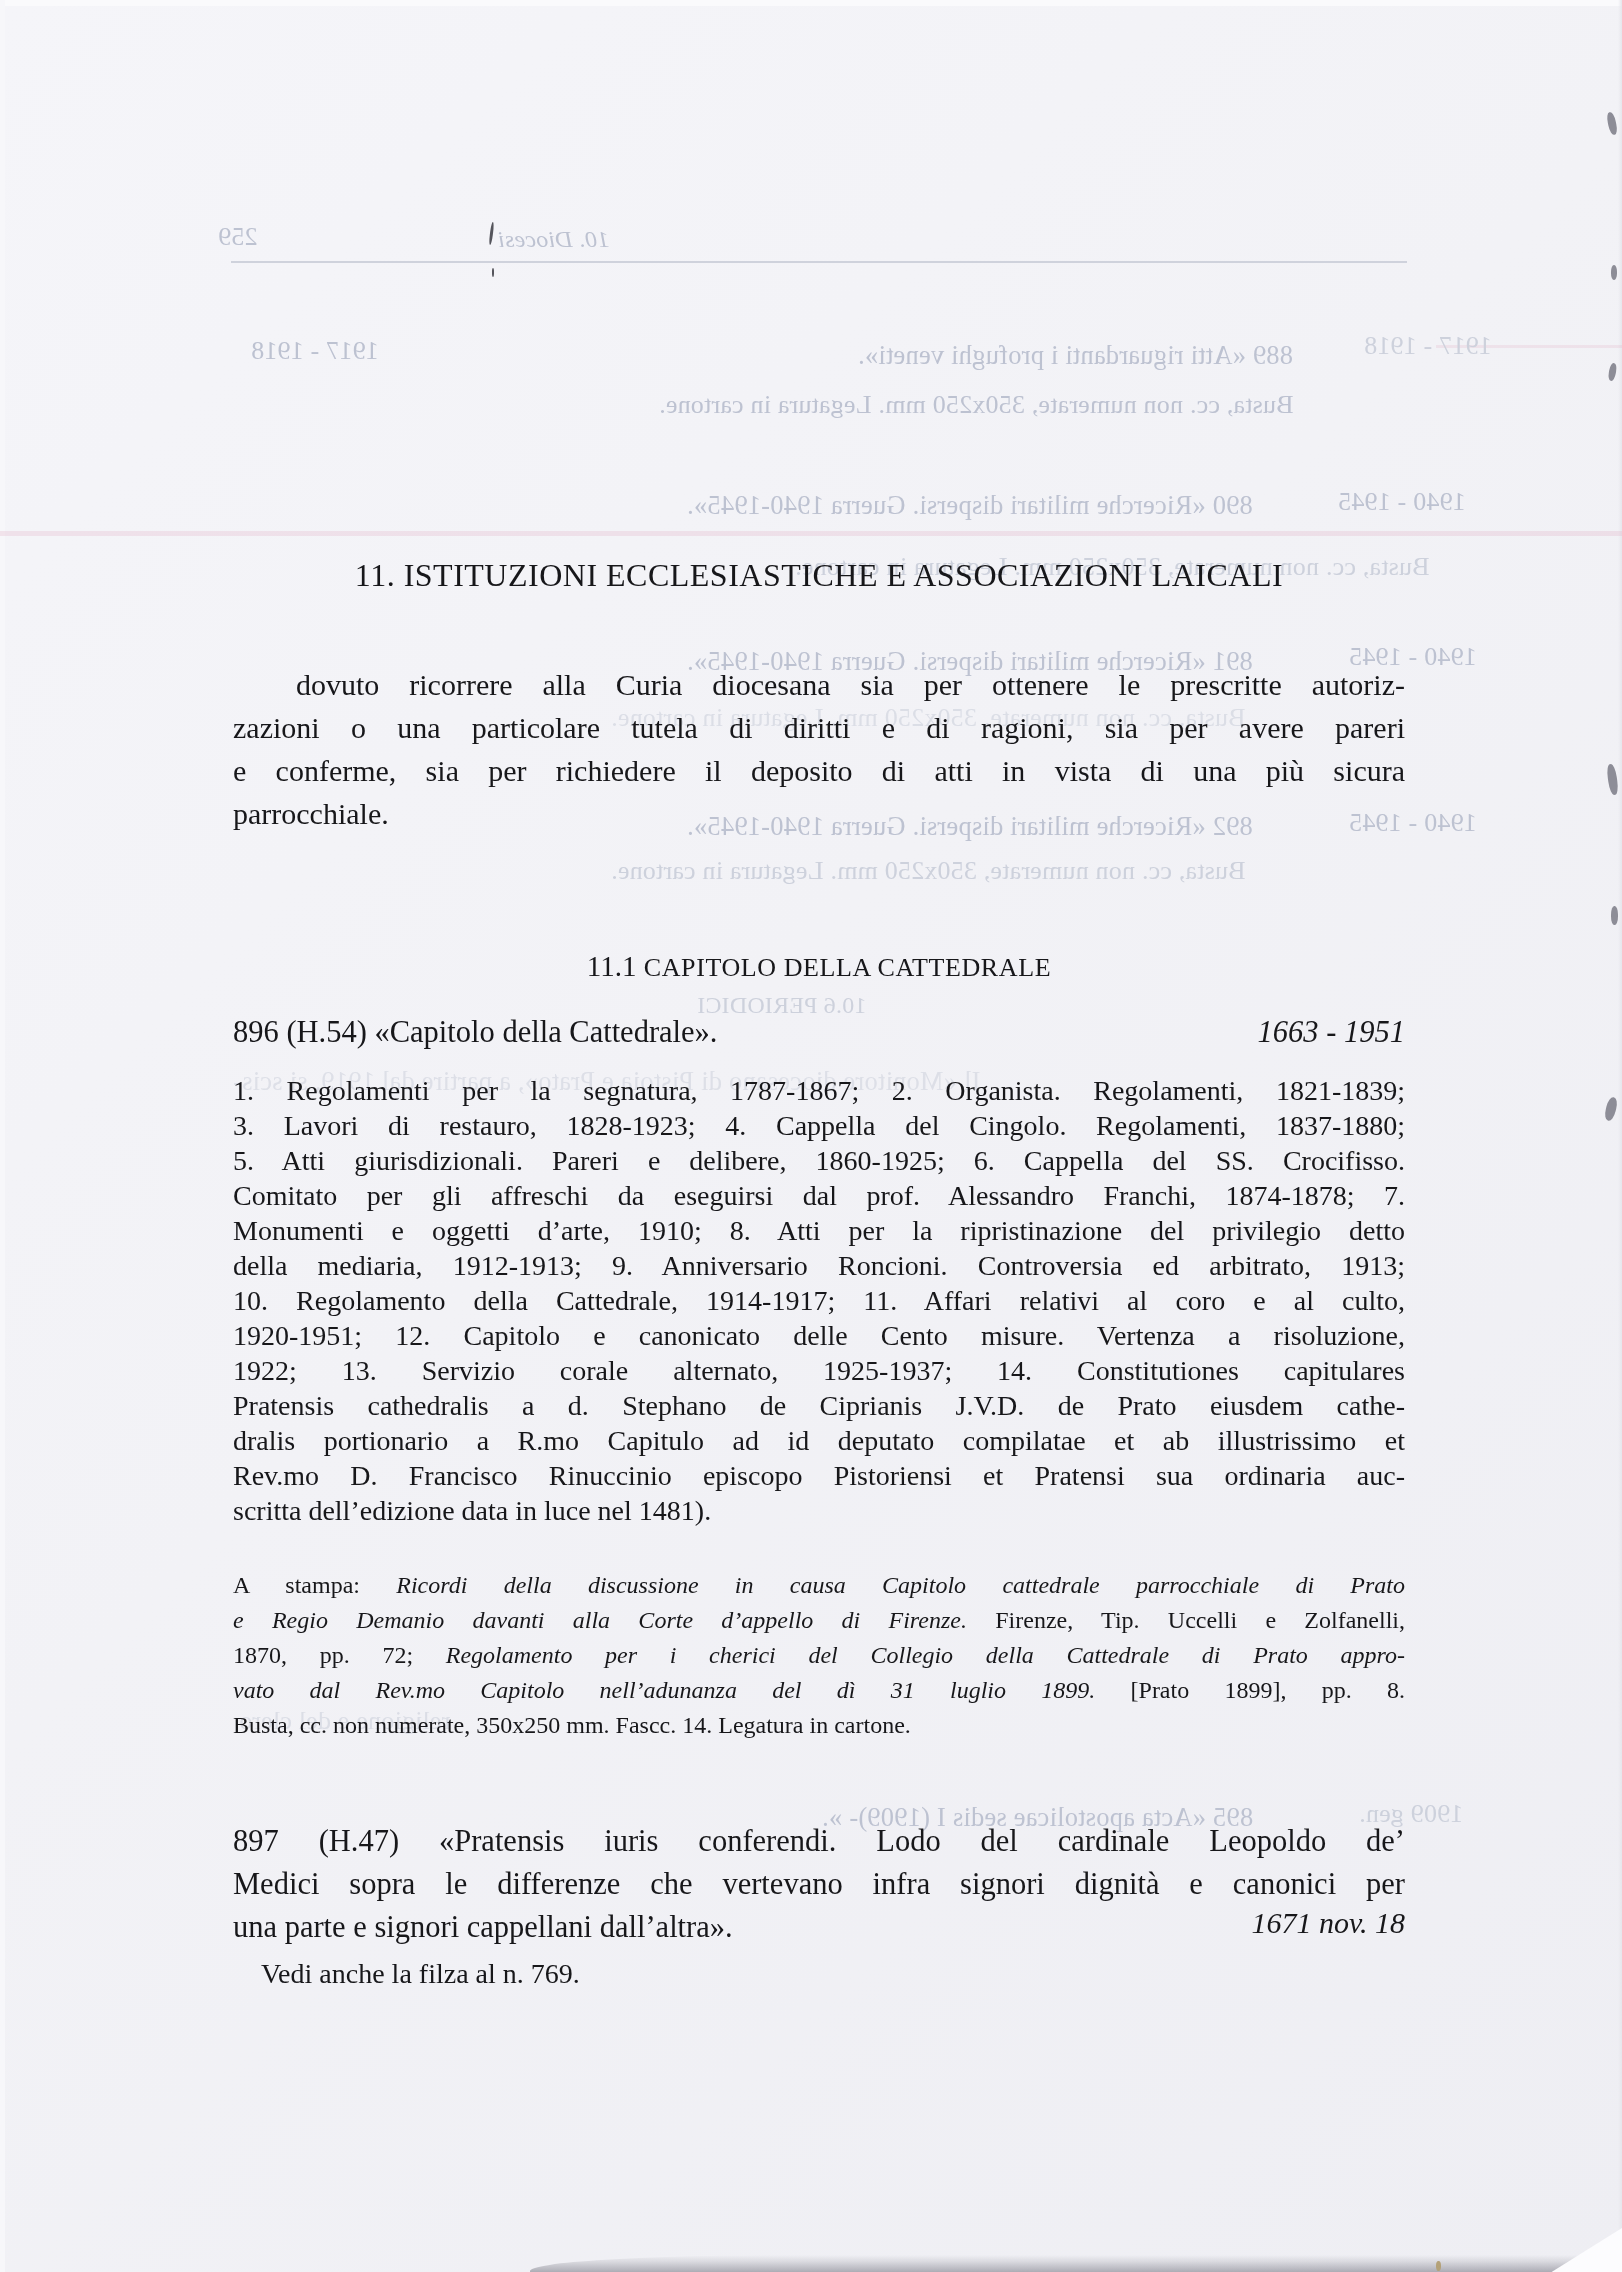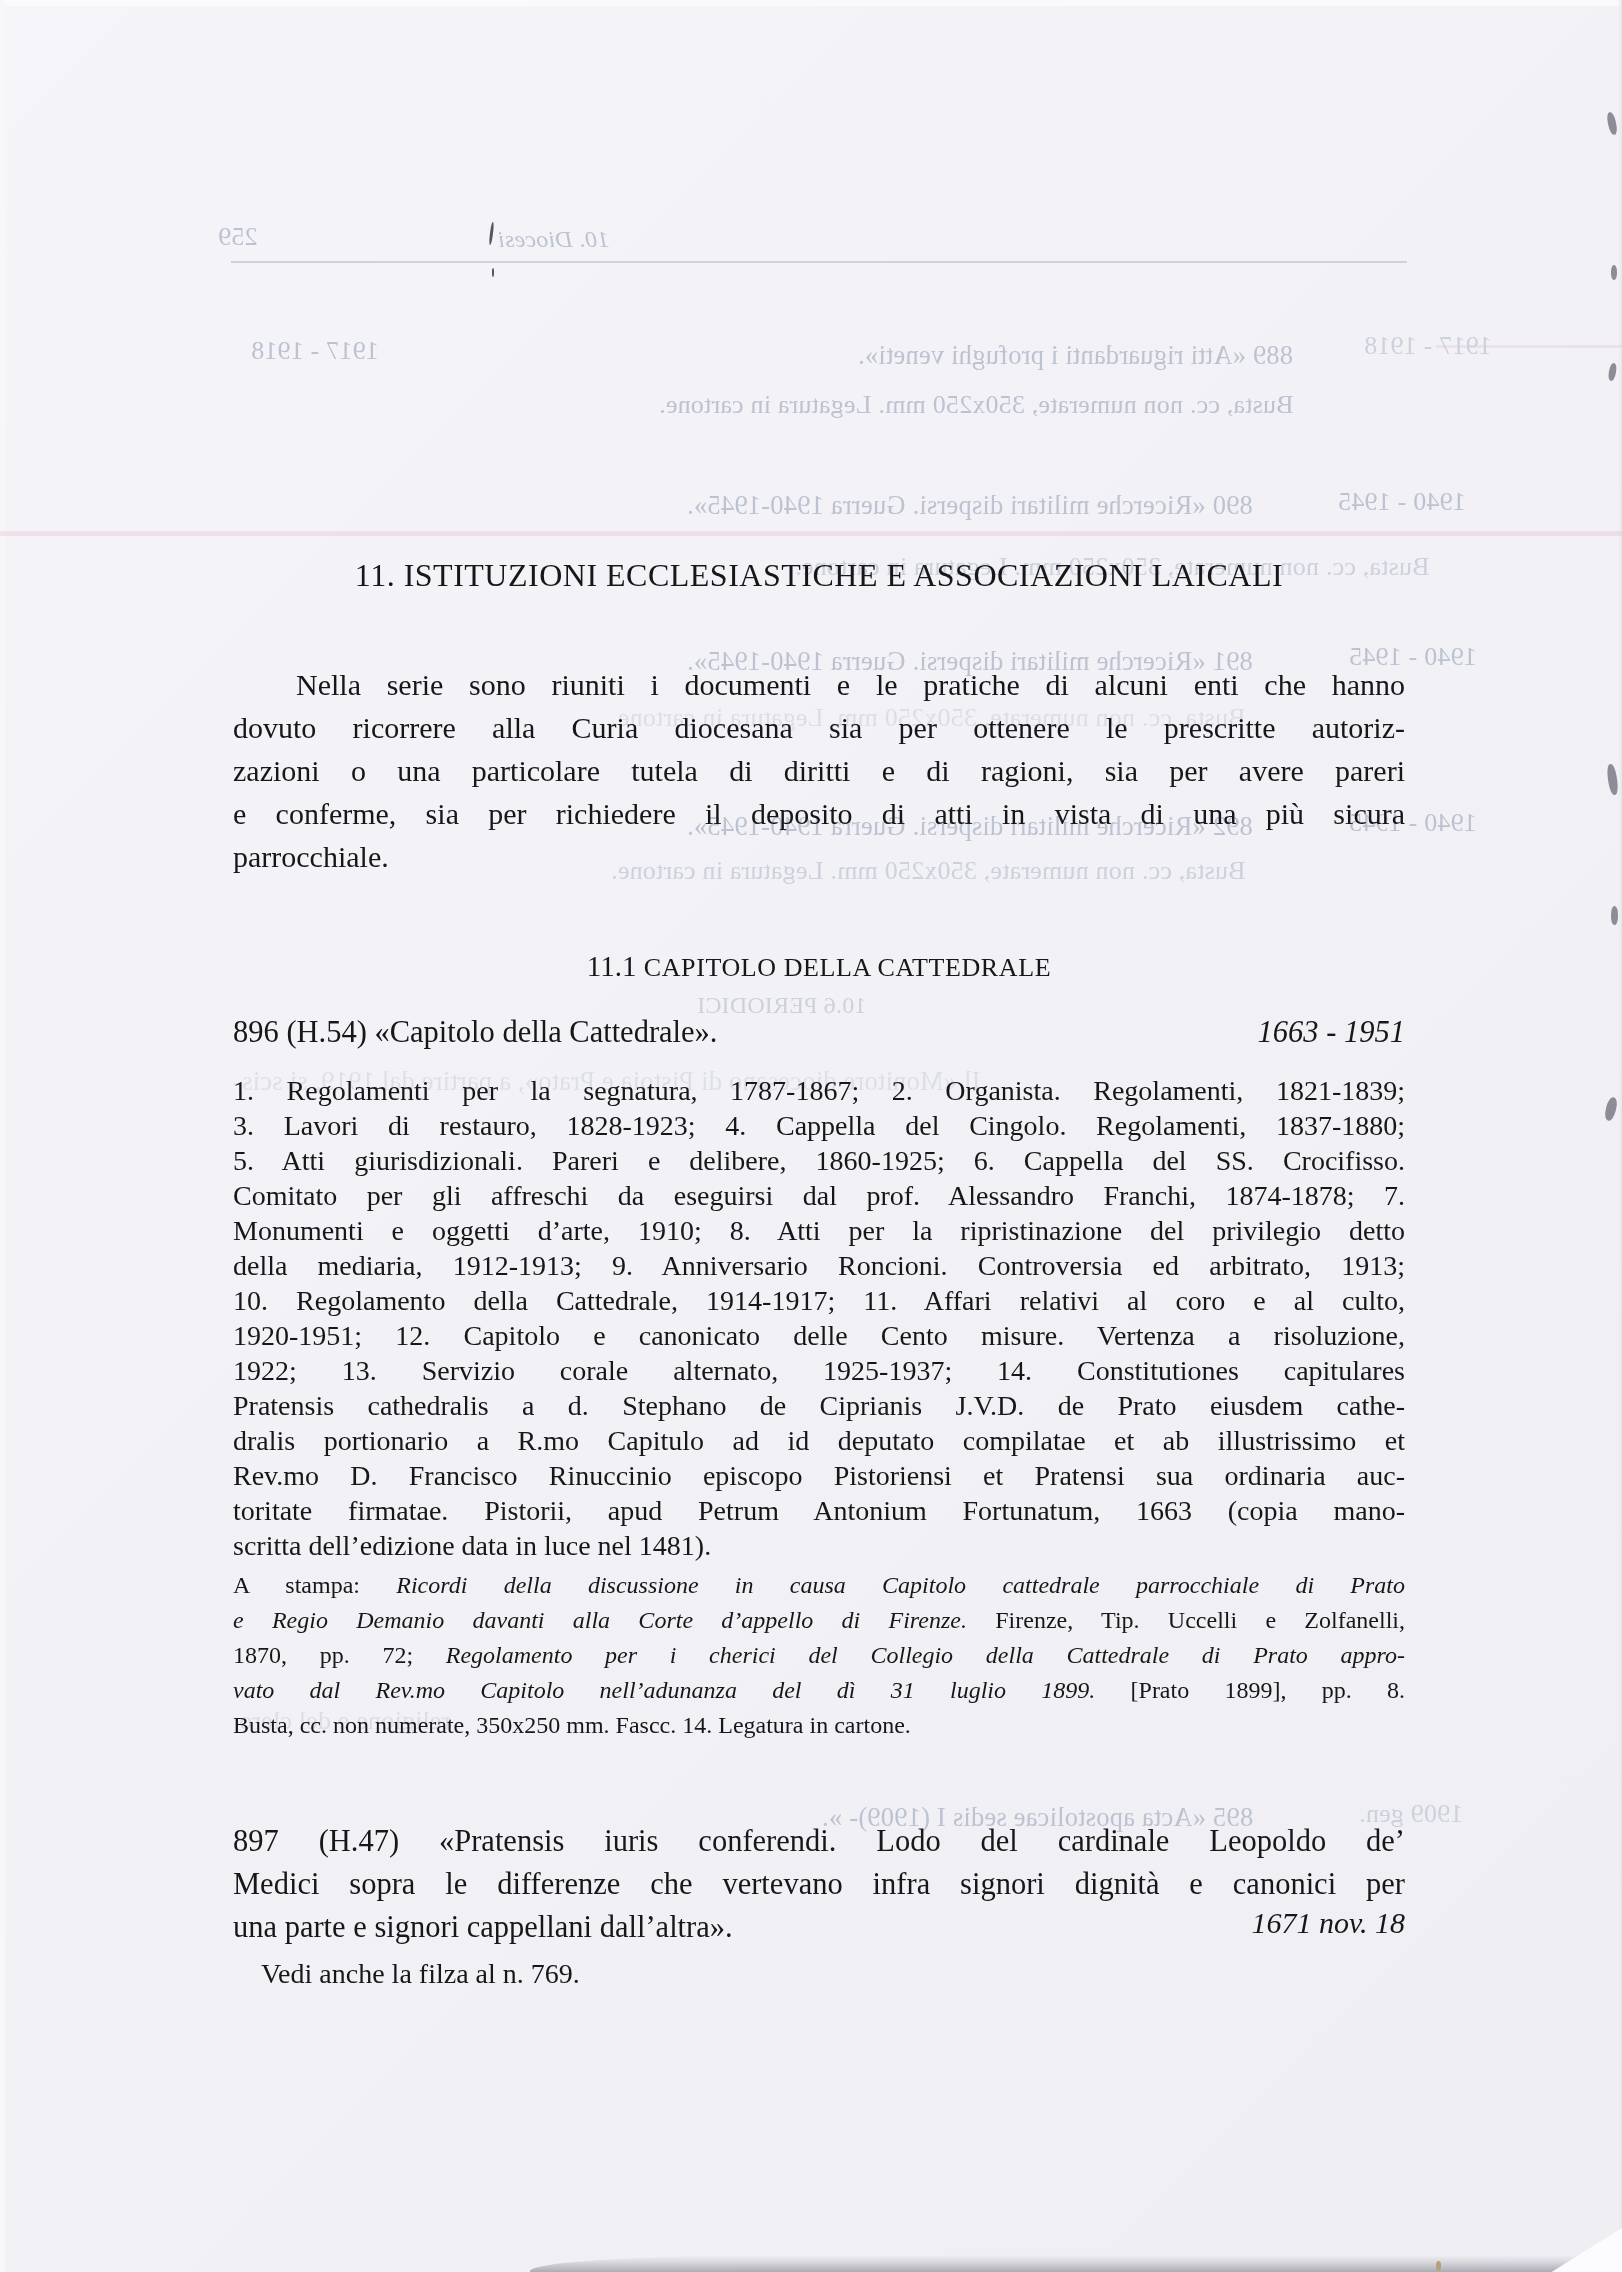--- a/index.html
+++ b/index.html
@@ -119,21 +119,20 @@
   <div class="artifact" style="left:1609px;top:363px;width:7.2px;height:17.7px;transform:rotate(10deg);"></div>
   <div class="artifact" style="left:1608px;top:764px;width:8.8px;height:30.5px;transform:rotate(-8deg);"></div>
   <div class="artifact" style="left:1611px;top:906px;width:7.2px;height:19px;"></div>
   <div class="artifact" style="left:1606px;top:1097px;width:10.4px;height:24px;transform:rotate(14deg);"></div>
 
   <div class="column">
 
     <div class="chapter-title">11. ISTITUZIONI ECCLESIASTICHE E ASSOCIAZIONI LAICALI</div>
 
     <div class="intro jblock">
-        <div class="line">Nella serie sono riuniti i documenti e le pratiche di alcuni enti che hanno</div>
         <div class="line">dovuto ricorrere alla Curia diocesana sia per ottenere le prescritte autoriz-</div>
         <div class="line">zazioni o una particolare tutela di diritti e di ragioni, sia per avere pareri</div>
         <div class="line">e conferme, sia per richiedere il deposito di atti in vista di una più sicura</div>
         <div class="line last">parrocchiale.</div>
       </div>
 
     <div class="section-heading">
       <span class="sec-num">11.1</span><span class="sec-num">&nbsp;</span><span class="sec-cap">CAPITOLO DELLA CATTEDRALE</span>
     </div>
 
@@ -148,21 +147,20 @@
         <div class="line">5. Atti giurisdizionali. Pareri e delibere, 1860-1925; 6. Cappella del SS. Crocifisso.</div>
         <div class="line">Comitato per gli affreschi da eseguirsi dal prof. Alessandro Franchi, 1874-1878; 7.</div>
         <div class="line">Monumenti e oggetti d’arte, 1910; 8. Atti per la ripristinazione del privilegio detto</div>
         <div class="line">della mediaria, 1912-1913; 9. Anniversario Roncioni. Controversia ed arbitrato, 1913;</div>
         <div class="line">10. Regolamento della Cattedrale, 1914-1917; 11. Affari relativi al coro e al culto,</div>
         <div class="line">1920-1951; 12. Capitolo e canonicato delle Cento misure. Vertenza a risoluzione,</div>
         <div class="line">1922; 13. Servizio corale alternato, 1925-1937; 14. Constitutiones capitulares</div>
         <div class="line">Pratensis cathedralis a d. Stephano de Ciprianis J.V.D. de Prato eiusdem cathe-</div>
         <div class="line">dralis portionario a R.mo Capitulo ad id deputato compilatae et ab illustrissimo et</div>
         <div class="line">Rev.mo D. Francisco Rinuccinio episcopo Pistoriensi et Pratensi sua ordinaria auc-</div>
-        <div class="line">toritate firmatae. Pistorii, apud Petrum Antonium Fortunatum, 1663 (copia mano-</div>
         <div class="line last">scritta dell’edizione data in luce nel 1481).</div>
       </div>
 
     <div class="printed jblock">
         <div class="line"><span>A stampa: </span><span class="iseg">Ricordi della discussione in causa Capitolo cattedrale parrocchiale di Prato</span></div>
         <div class="line"><span class="iseg">e Regio Demanio davanti alla Corte d’appello di Firenze.</span><span> Firenze, Tip. Uccelli e Zolfanelli,</span></div>
         <div class="line"><span>1870, pp. 72; </span><span class="iseg">Regolamento per i cherici del Collegio della Cattedrale di Prato appro-</span></div>
         <div class="line"><span class="iseg">vato dal Rev.mo Capitolo nell’adunanza del dì 31 luglio 1899.</span><span> [Prato 1899], pp. 8.</span></div>
         <div class="line last"><span>Busta, cc. non numerate, 350x250 mm. Fascc. 14. Legatura in cartone.</span></div>
       </div>

